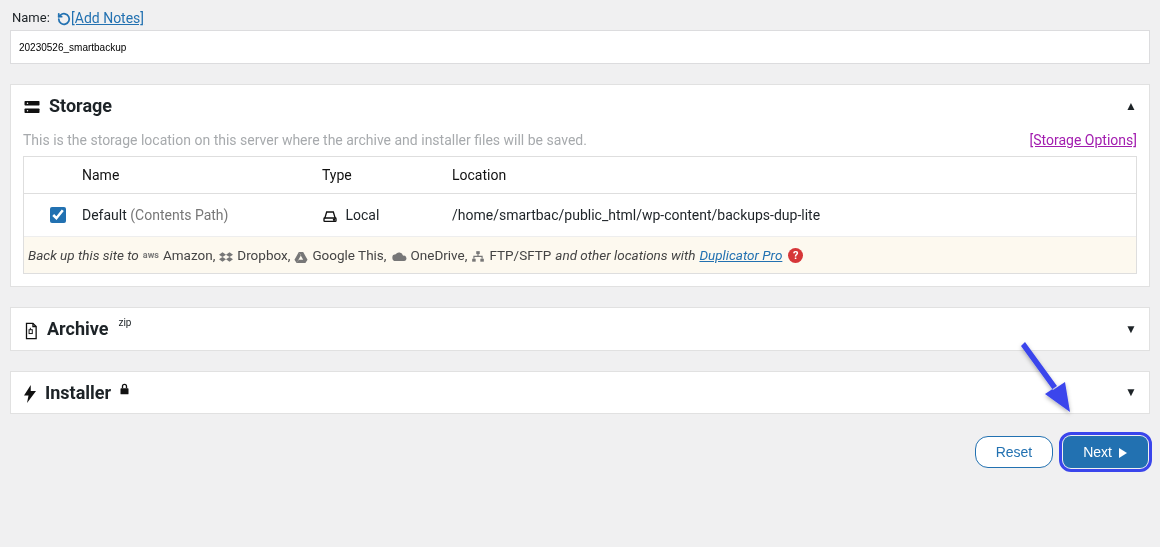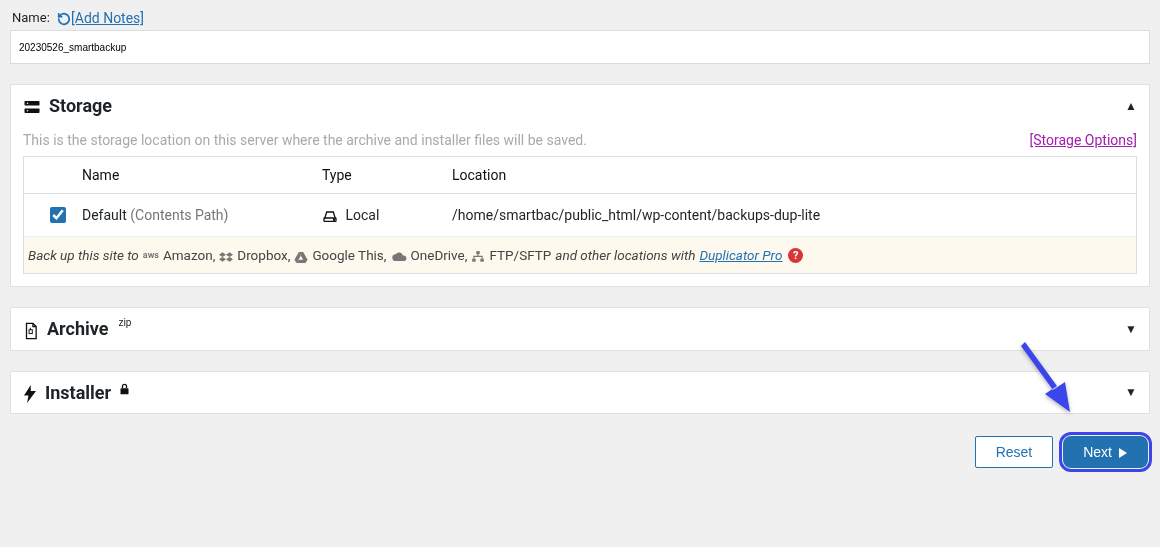--- a/index.html
+++ b/index.html
@@ -71,21 +71,21 @@
   .q-icon {
     display:inline-block; width:15px; height:15px; border-radius:50%;
     background:#d63638; color:#fff; font-size:11px; line-height:15px; text-align:center;
     font-style:normal; font-weight:bold; margin-left:2px;
   }
 
   
   .footer-btns { display:flex; justify-content:flex-end; gap:10px; margin-top:22px; padding-right:2px; position:relative; }
   .btn-reset {
     border:1px solid #2271b1; background:#fff; color:#2271b1;
-    padding:7px 20px; font-size:14px; border-radius:2px; cursor:pointer;
+    padding:7px 20px; font-size:14px; border-radius:13px; cursor:pointer;
   }
   .btn-next {
     background:#2271b1; color:#fff; border:none;
     padding:8px 20px; font-size:14px; border-radius:8px; cursor:pointer;
     outline:3px solid #3a45ec; outline-offset:1px;
     display:flex; align-items:center; gap:6px;
   }
   .arrow-overlay {
     position:absolute;
     right: 65px;

